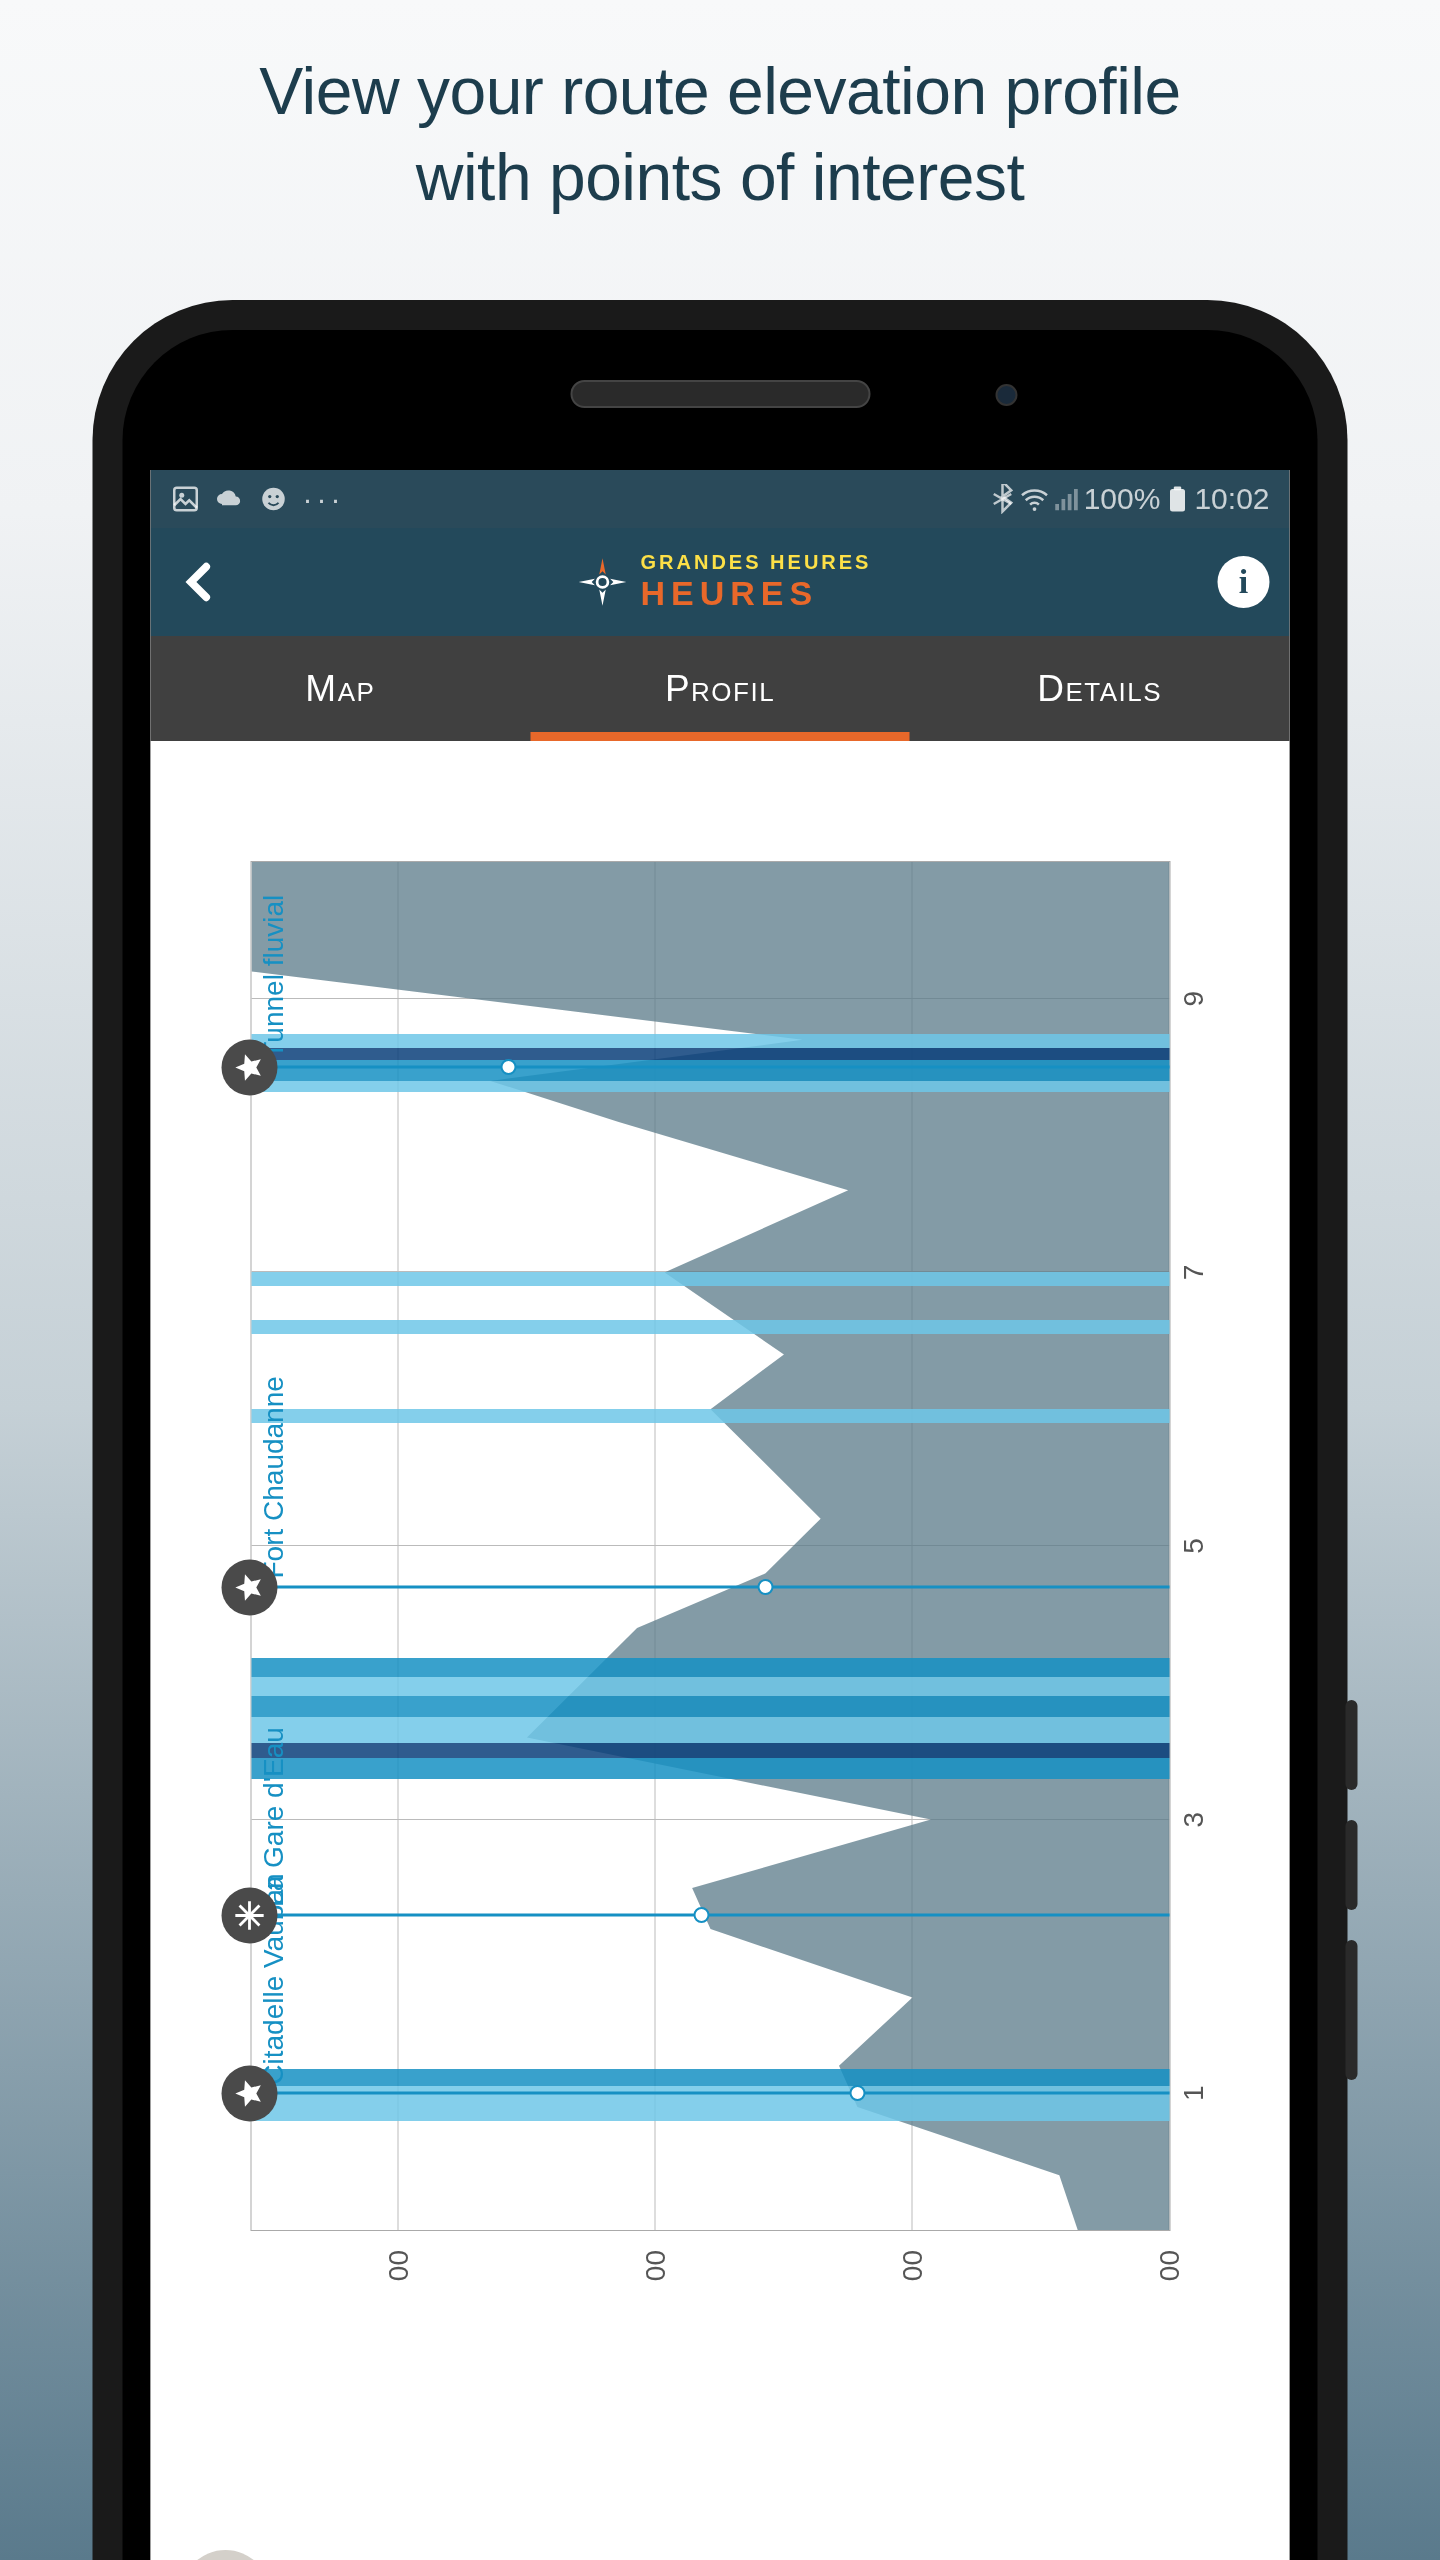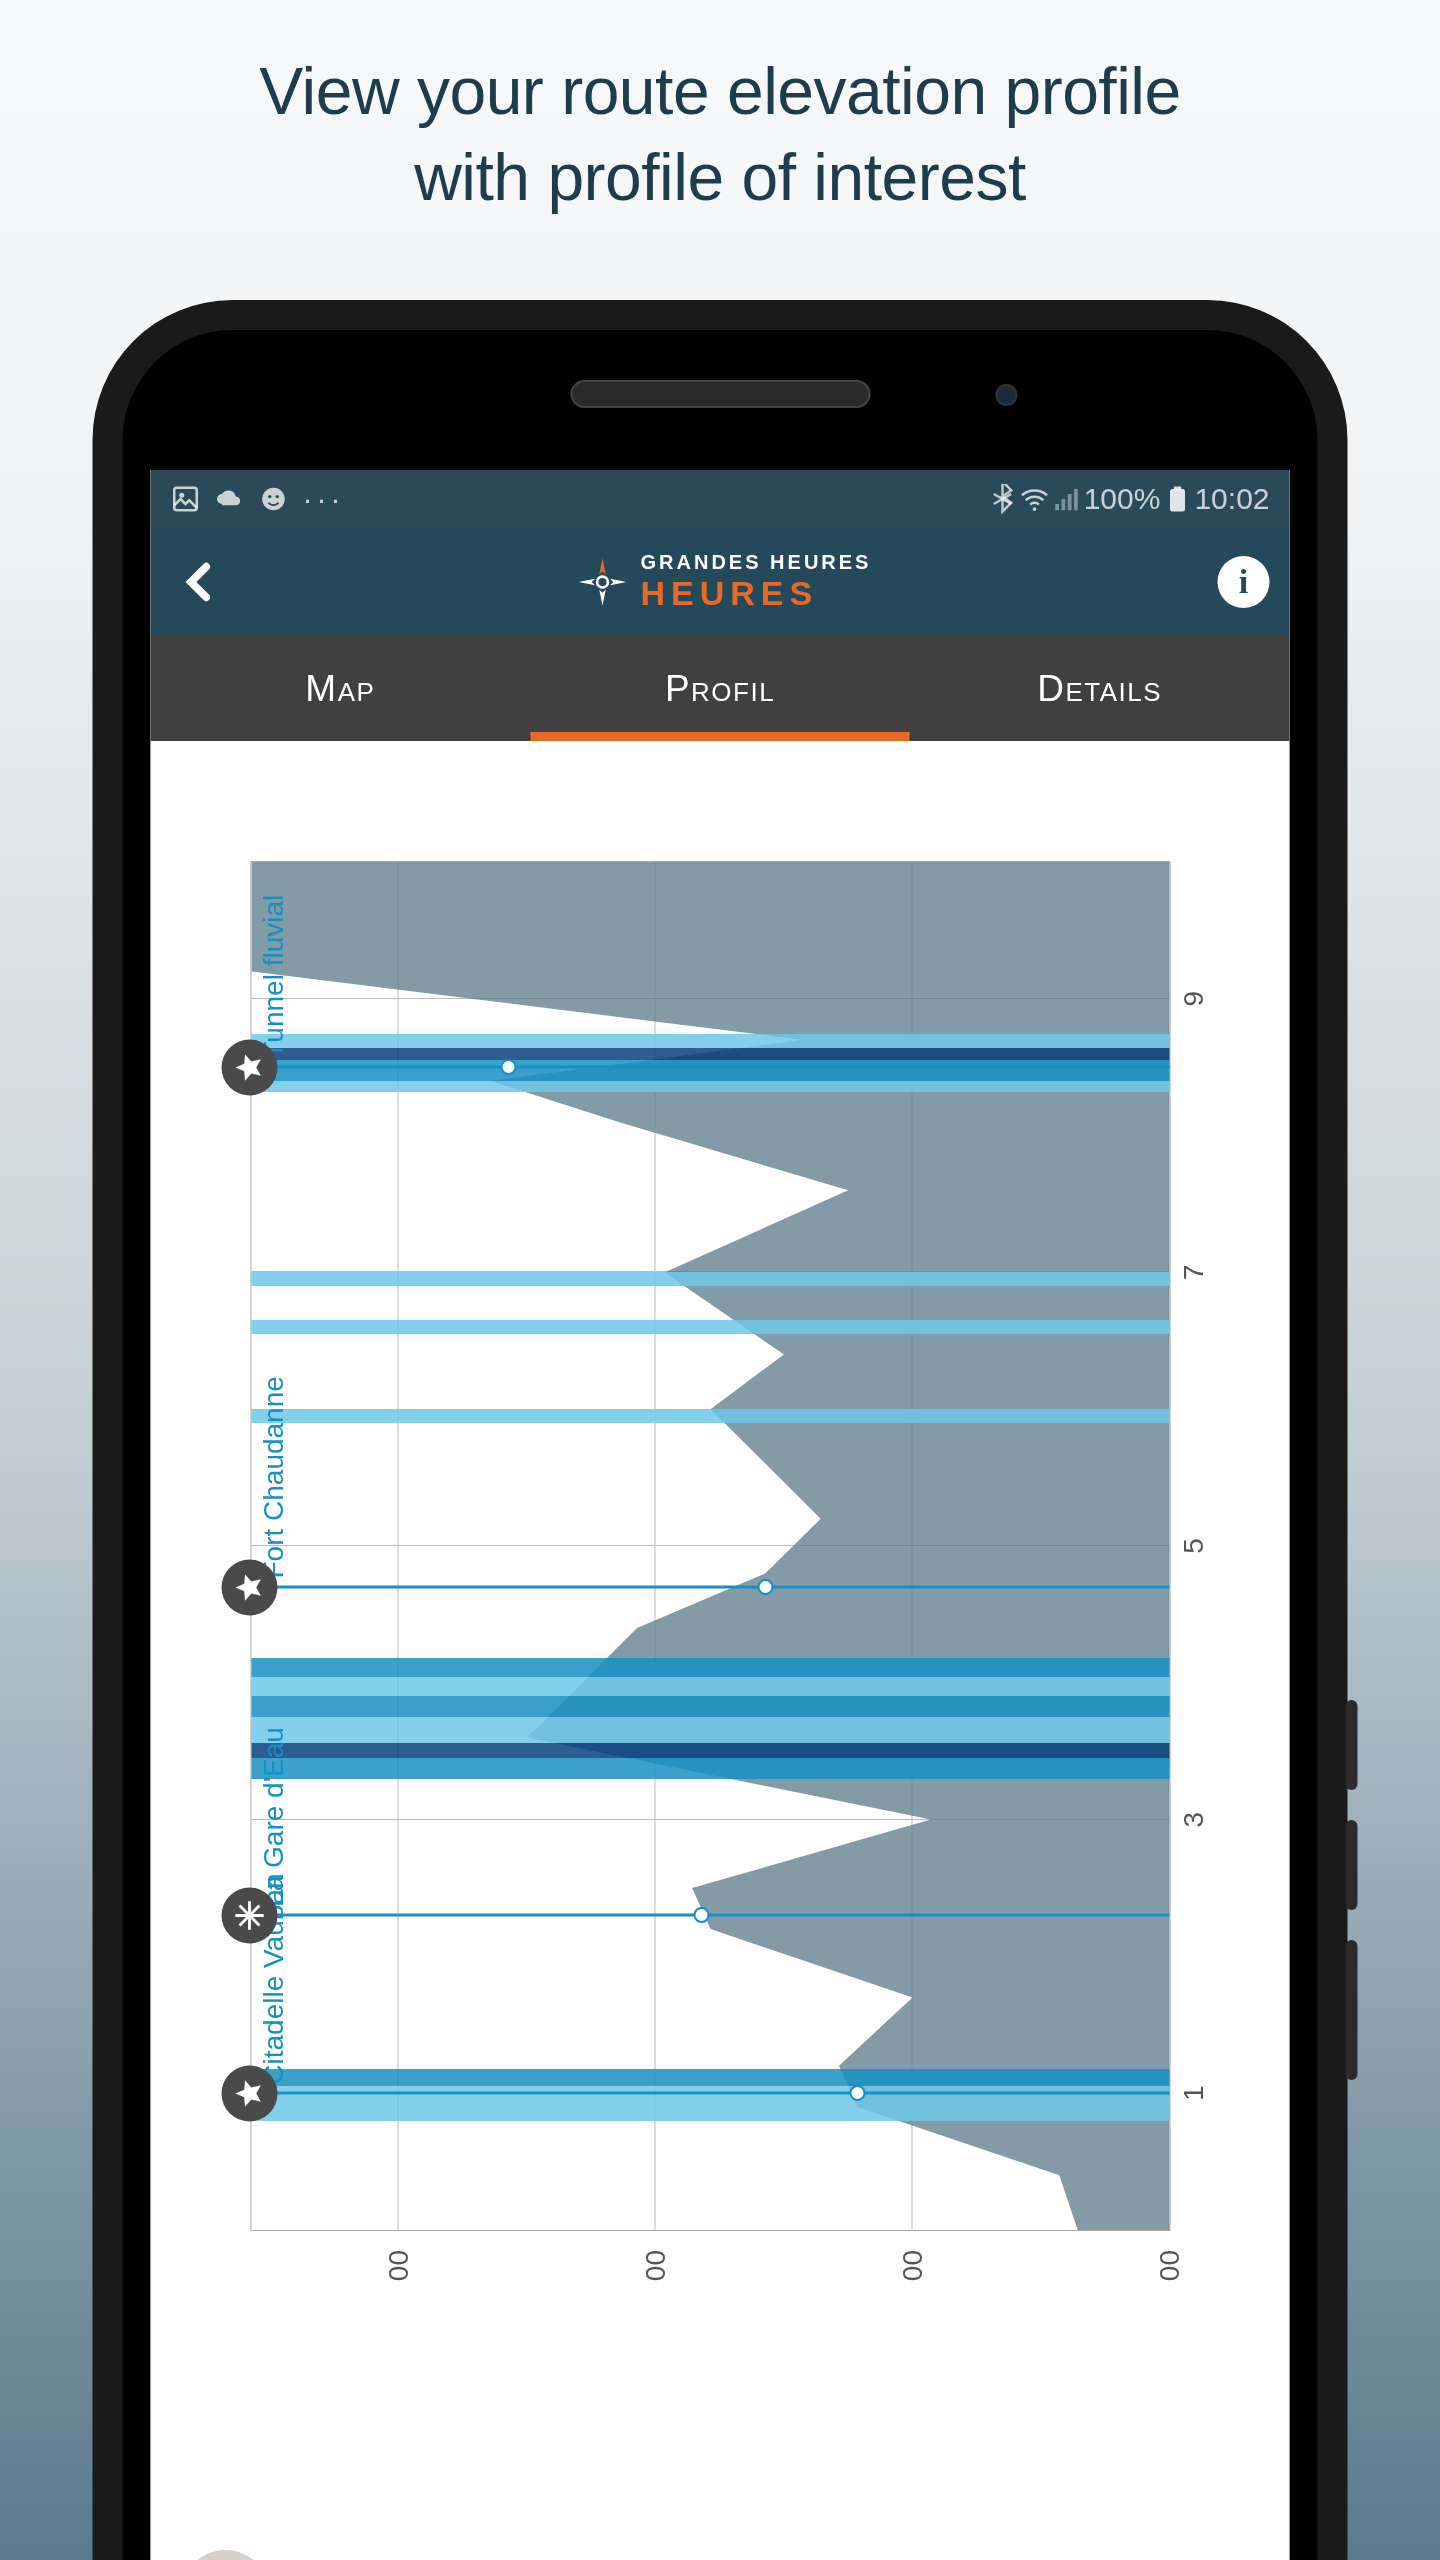--- a/index.html
+++ b/index.html
@@ -96,21 +96,21 @@
   flex: 1;
   display: flex;
   align-items: center;
   justify-content: center;
   gap: 12px;
 }
 .compass-icon {
   width: 52px; height: 52px;
 }
 .logo-text { line-height: 1.15; }
-.logo-line1 { color: #ffffff; font-size: 20px; font-weight: 700; letter-spacing: 3px; }
+.logo-line1 { color: #fde047; font-size: 20px; font-weight: 700; letter-spacing: 3px; }
 .logo-line2 { color: #e8682a; font-size: 34px; font-weight: 700; letter-spacing: 6px; }
 .info-btn {
   width: 52px; height: 52px;
   background: #fff;
   border-radius: 50%;
   display: flex; align-items: center; justify-content: center;
   color: #23495b;
   font-weight: 700;
   font-size: 34px;
   font-family: Georgia, serif;
@@ -227,21 +227,21 @@
   background: #2a2a2a;
   border-radius: 6px;
   margin-bottom: 30px;
 }
 </style>
 </head>
 <body>
 
 <div class="promo-text">
   <span>View your route elevation profile</span><br>
-  <span>with profile of interest</span>
+  <span>with points of interest</span>
 </div>
 
 <div class="phone-frame">
   <div class="side-btns">
     <div class="side-btn" style="height:90px;"></div>
     <div class="side-btn" style="height:90px;"></div>
     <div class="side-btn" style="height:140px;"></div>
   </div>
   <div class="phone-inner">
     <div class="speaker"></div>

